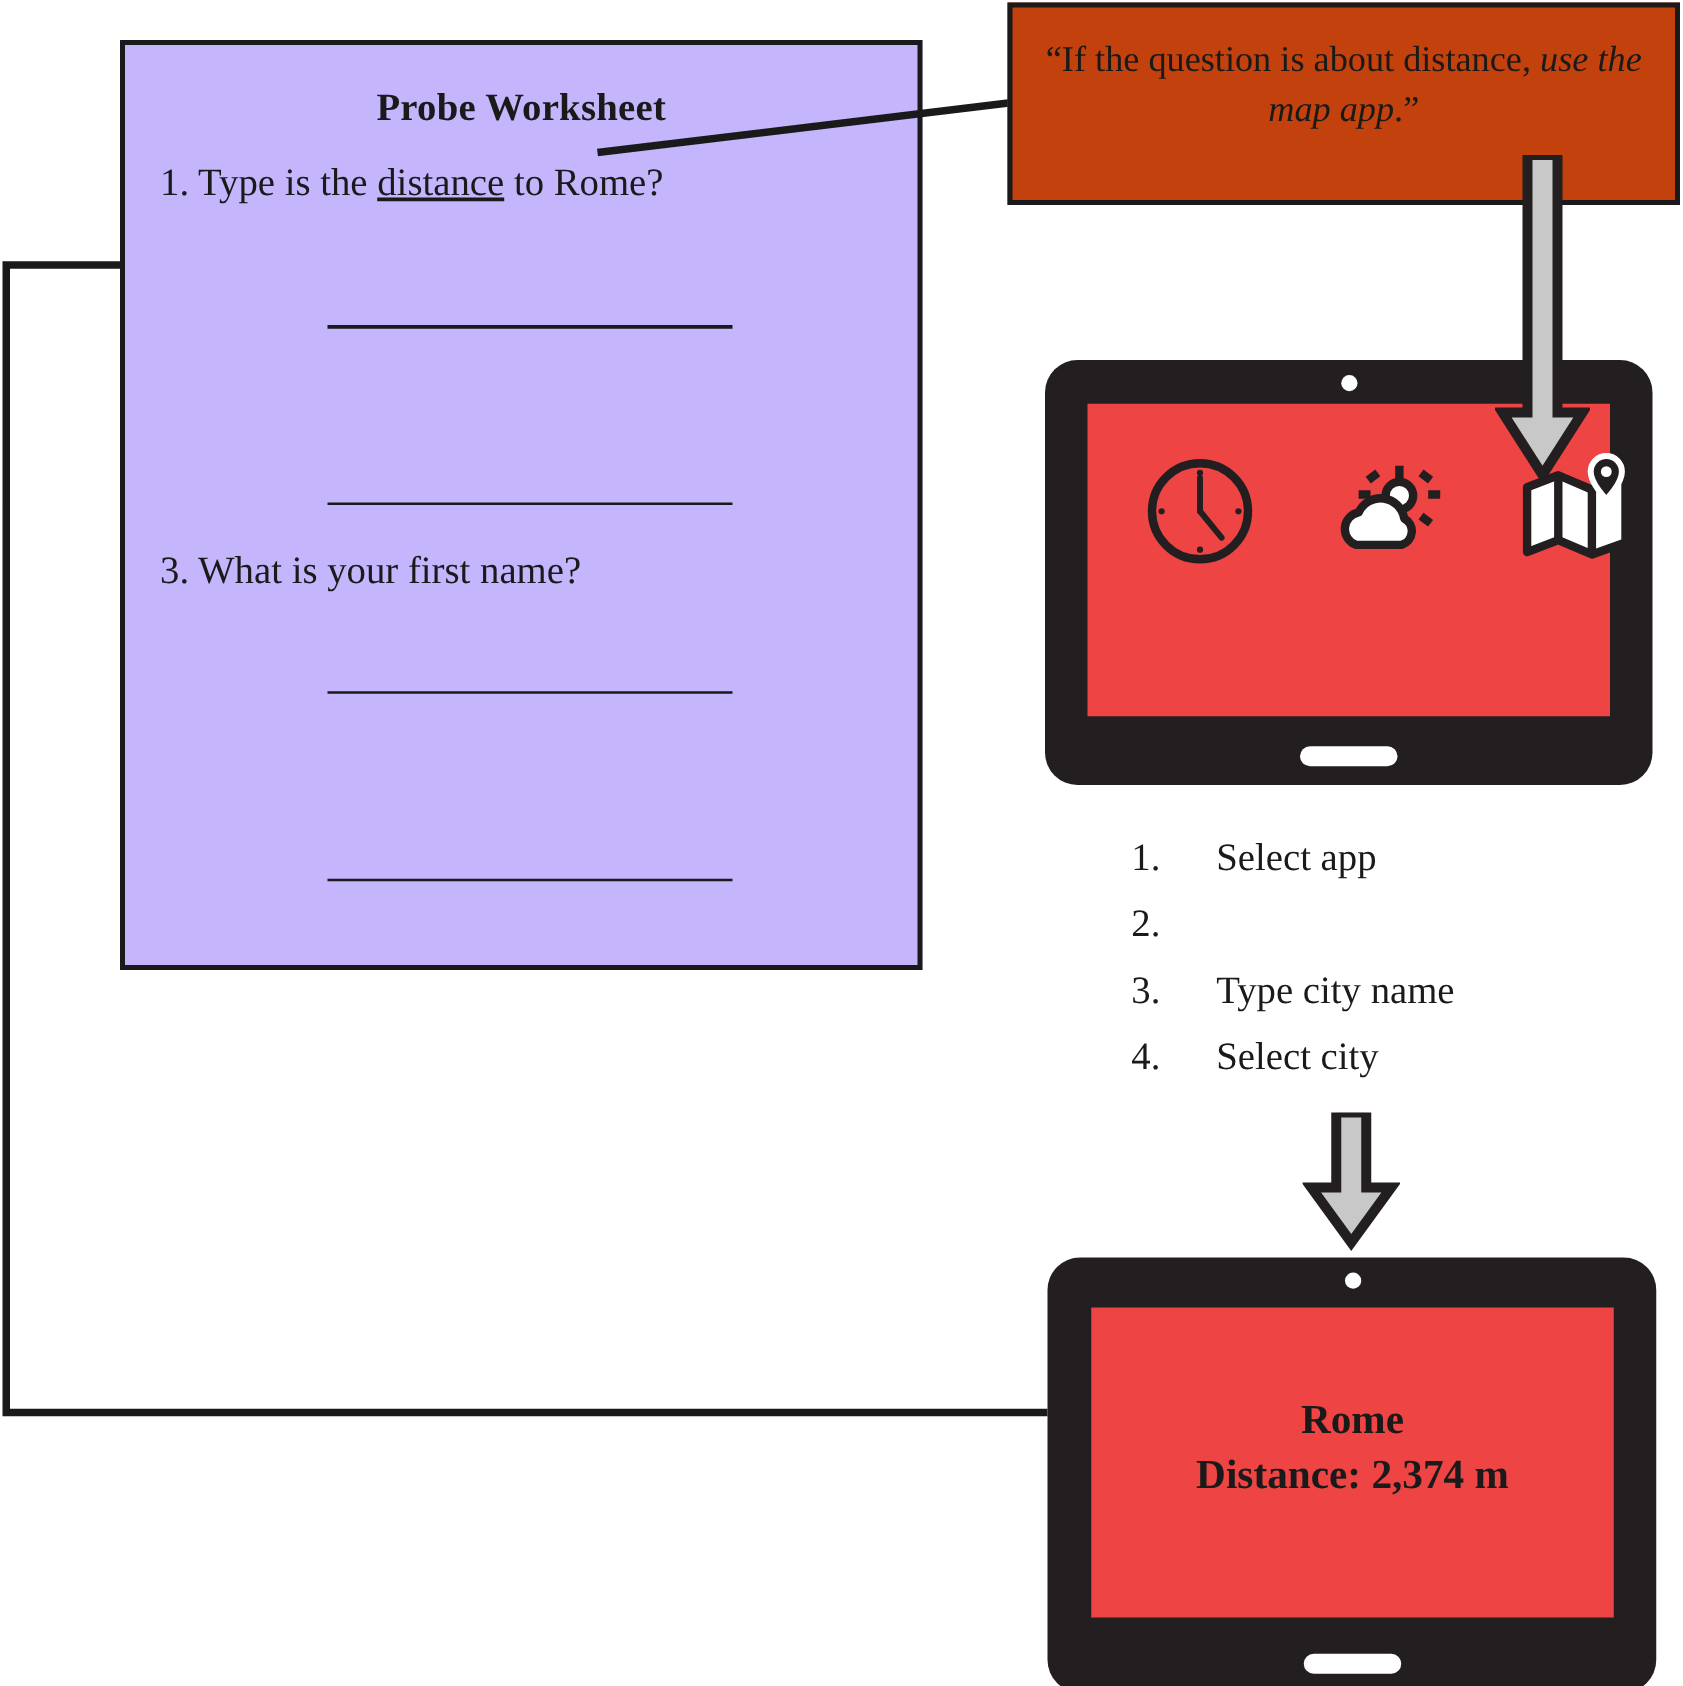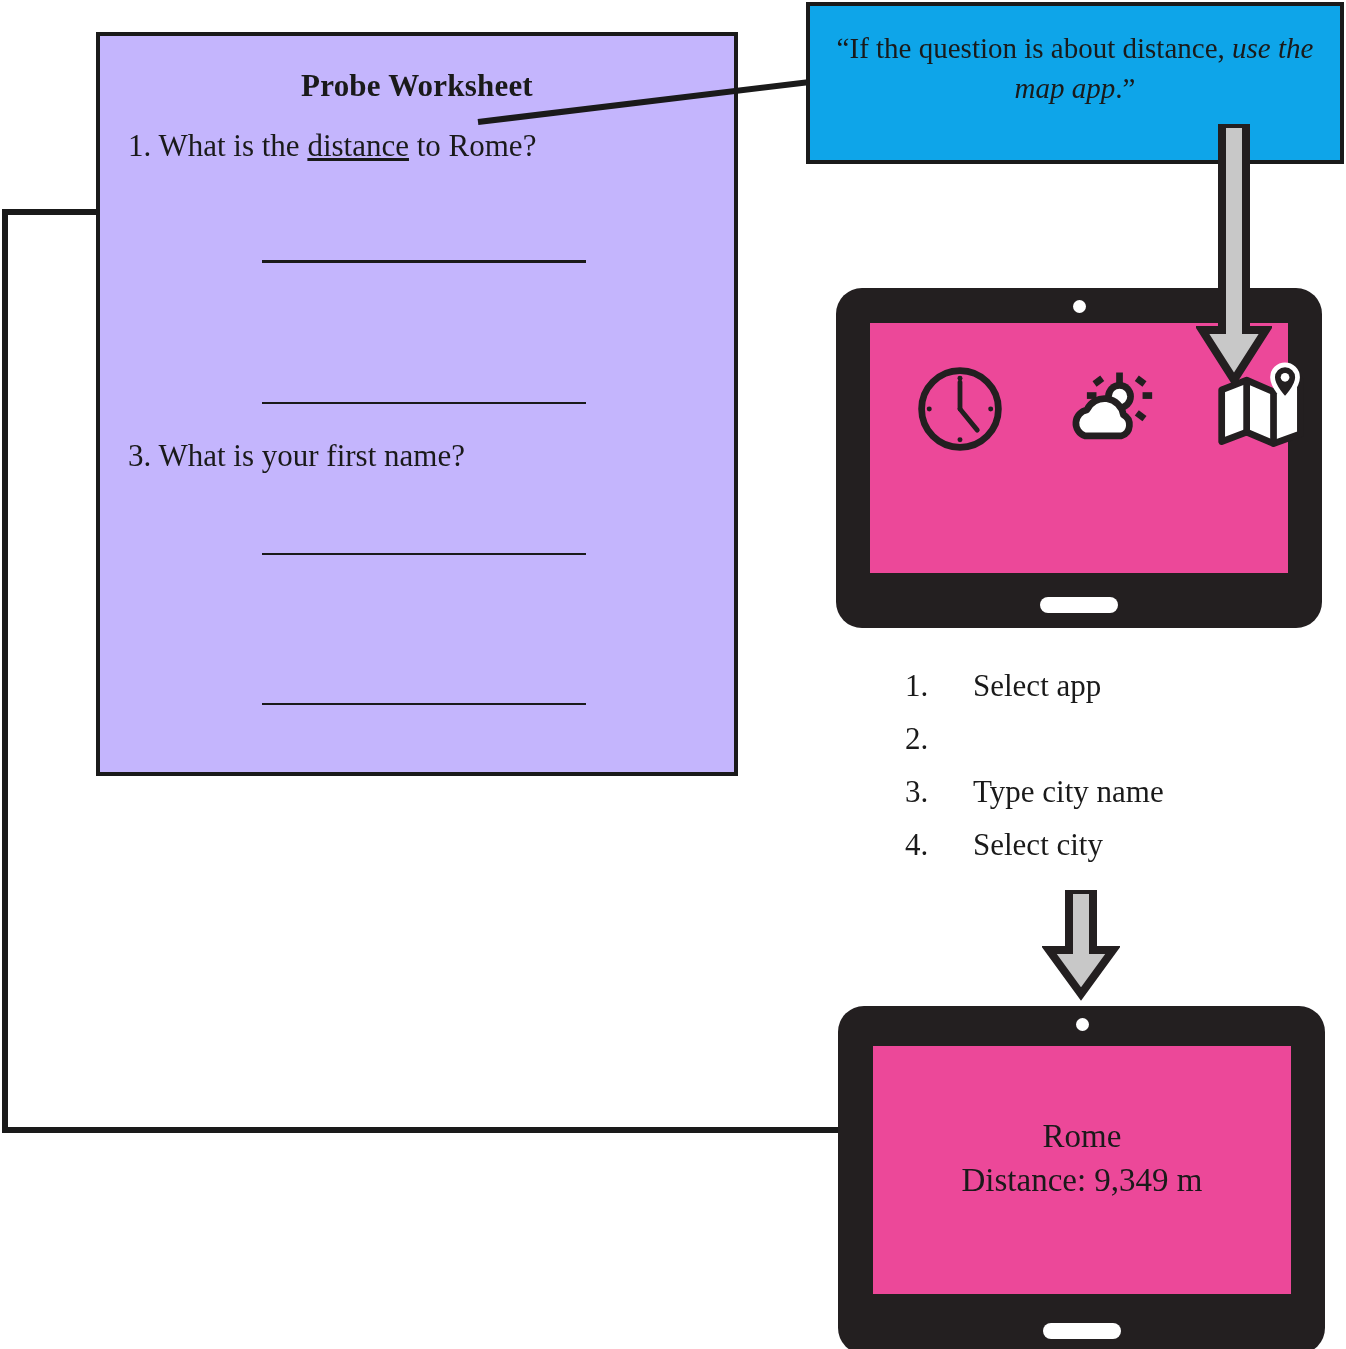--- a/index.html
+++ b/index.html
@@ -13,36 +13,36 @@
   #worksheet-title{position:absolute;left:0;top:32px;width:100%;text-align:center;
        font-weight:bold;font-size:31px;letter-spacing:.2px;}
   .q-text{position:absolute;left:28px;font-size:31px;white-space:nowrap;}
   .q-underline{position:absolute;height:3px;background:#1a1a1a;left:162px;width:324px;}
   .q-answer{position:absolute;font-style:italic;font-size:31px;text-align:center;
        left:162px;width:324px;}
   .u-word{text-decoration:underline;text-underline-offset:2px;}
 
   
   #callout-box{left:806px;top:2px;width:538px;height:162px;
-       border:4px solid #1a1a1a;background:#0ea5e9;box-sizing:border-box;z-index:6;}
+       border:4px solid #1a1a1a;background:#c2410c;box-sizing:border-box;z-index:6;}
   #callout-text{position:absolute;left:18px;right:18px;top:22px;
        font-size:29px;line-height:1.38;text-align:center;}
   #callout-text i{font-style:italic;}
 
   
   #callout-leader{left:470px;top:70px;width:344px;height:60px;z-index:5;}
 
   
   #feedback-loop{left:0px;top:204px;width:846px;height:936px;z-index:3;}
 
   
   .tablet{background:#231f20;border-radius:26px;z-index:5;}
   #tablet-home{left:836px;top:288px;width:486px;height:340px;}
   #tablet-result{left:838px;top:1006px;width:487px;height:348px;}
-  .tablet-screen{position:absolute;background:#ec4899;}
+  .tablet-screen{position:absolute;background:#ef4444;font-weight:bold;}
   #tablet-home .tablet-screen{left:34px;top:35px;right:34px;bottom:55px;}
   #tablet-result .tablet-screen{left:35px;top:40px;right:34px;bottom:60px;}
   .camera-dot{position:absolute;width:13px;height:13px;border-radius:50%;
        background:#fff;left:50%;margin-left:-6px;top:12px;}
   .home-pill{position:absolute;width:78px;height:16px;border-radius:9px;
        background:#fff;left:50%;margin-left:-39px;bottom:15px;}
 
   .app-row{position:absolute;left:0;right:0;top:38px;height:96px;}
   .app-icon{position:absolute;width:96px;height:96px;}
   #app-clock{left:42px;}
@@ -73,21 +73,21 @@
 <svg class="abs" id="callout-leader" viewBox="0 0 344 60" width="344" height="60">
   <line x1="340" y1="12" x2="8" y2="52" stroke="#1a1a1a" stroke-width="6"></line>
 </svg>
 
 <div class="abs" id="worksheet-card">
 
   <div id="worksheet-title">Probe Worksheet</div>
 
   <div class="q-text" style="top:92px;">
     <span>1.</span>
-    <span>What is the </span><span class="u-word">distance</span><span> to Rome?</span>
+    <span>Type is the </span><span class="u-word">distance</span><span> to Rome?</span>
   </div>
   <div class="q-underline" style="top:224px;"></div>
 
   <div class="q-answer" style="top:322px;"></div>
   <div class="q-underline" style="top:366px;height:2px;"></div>
 
   <div class="q-text" style="top:402px;">3. What is your first name?</div>
   <div class="q-answer" style="top:472px;"></div>
   <div class="q-underline" style="top:517px;height:2px;"></div>
 
@@ -173,16 +173,16 @@
 </div>
 
 <svg class="abs" id="arrow-to-result" viewBox="0 0 78 112" width="78" height="112">
   <polygon points="27,0 51,0 51,60 71,60 39,104 7,60 27,60" fill="#c8c8c8" stroke="#231f20" stroke-width="8" stroke-linejoin="miter"></polygon>
 </svg>
 
 <div class="abs tablet" id="tablet-result">
   <div class="camera-dot"></div>
   <div class="tablet-screen">
     <div id="result-city">Rome</div>
-    <div id="result-distance">Distance: 9,349 m</div>
+    <div id="result-distance">Distance: 2,374 m</div>
   </div>
   <div class="home-pill"></div>
 </div>
 
 </body></html>

